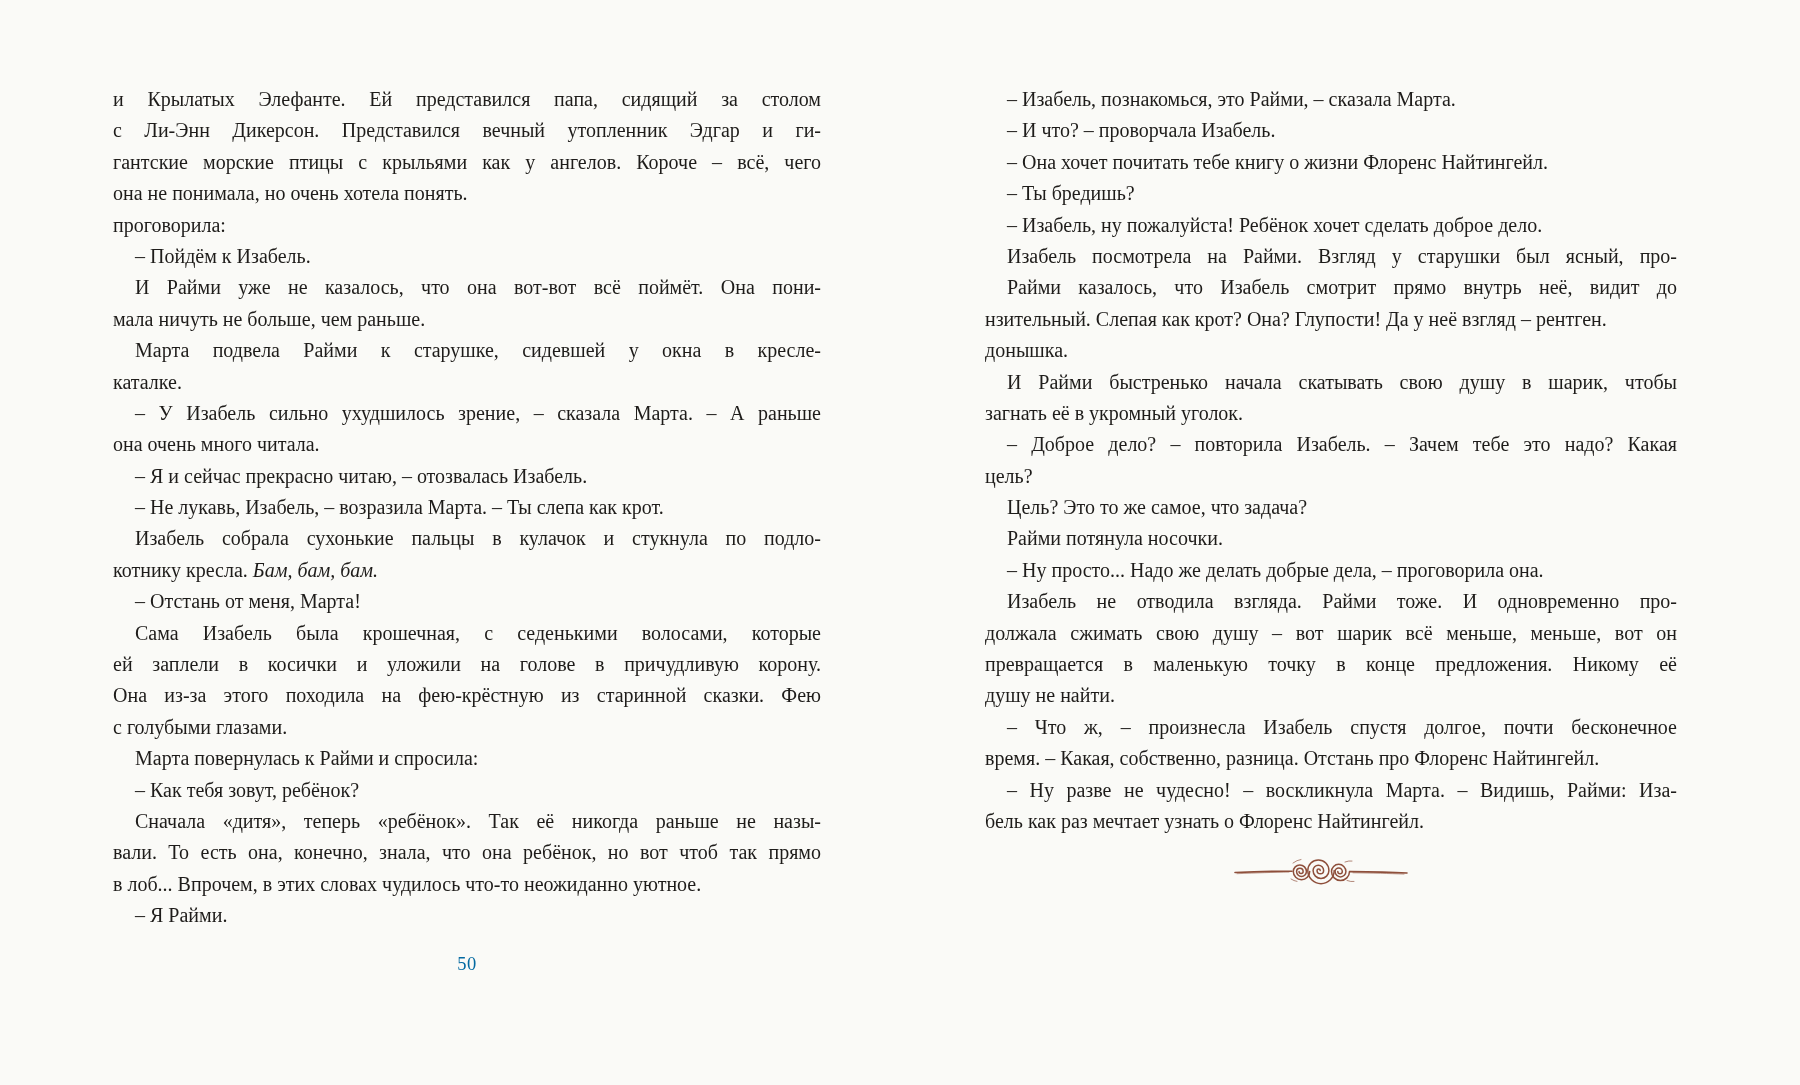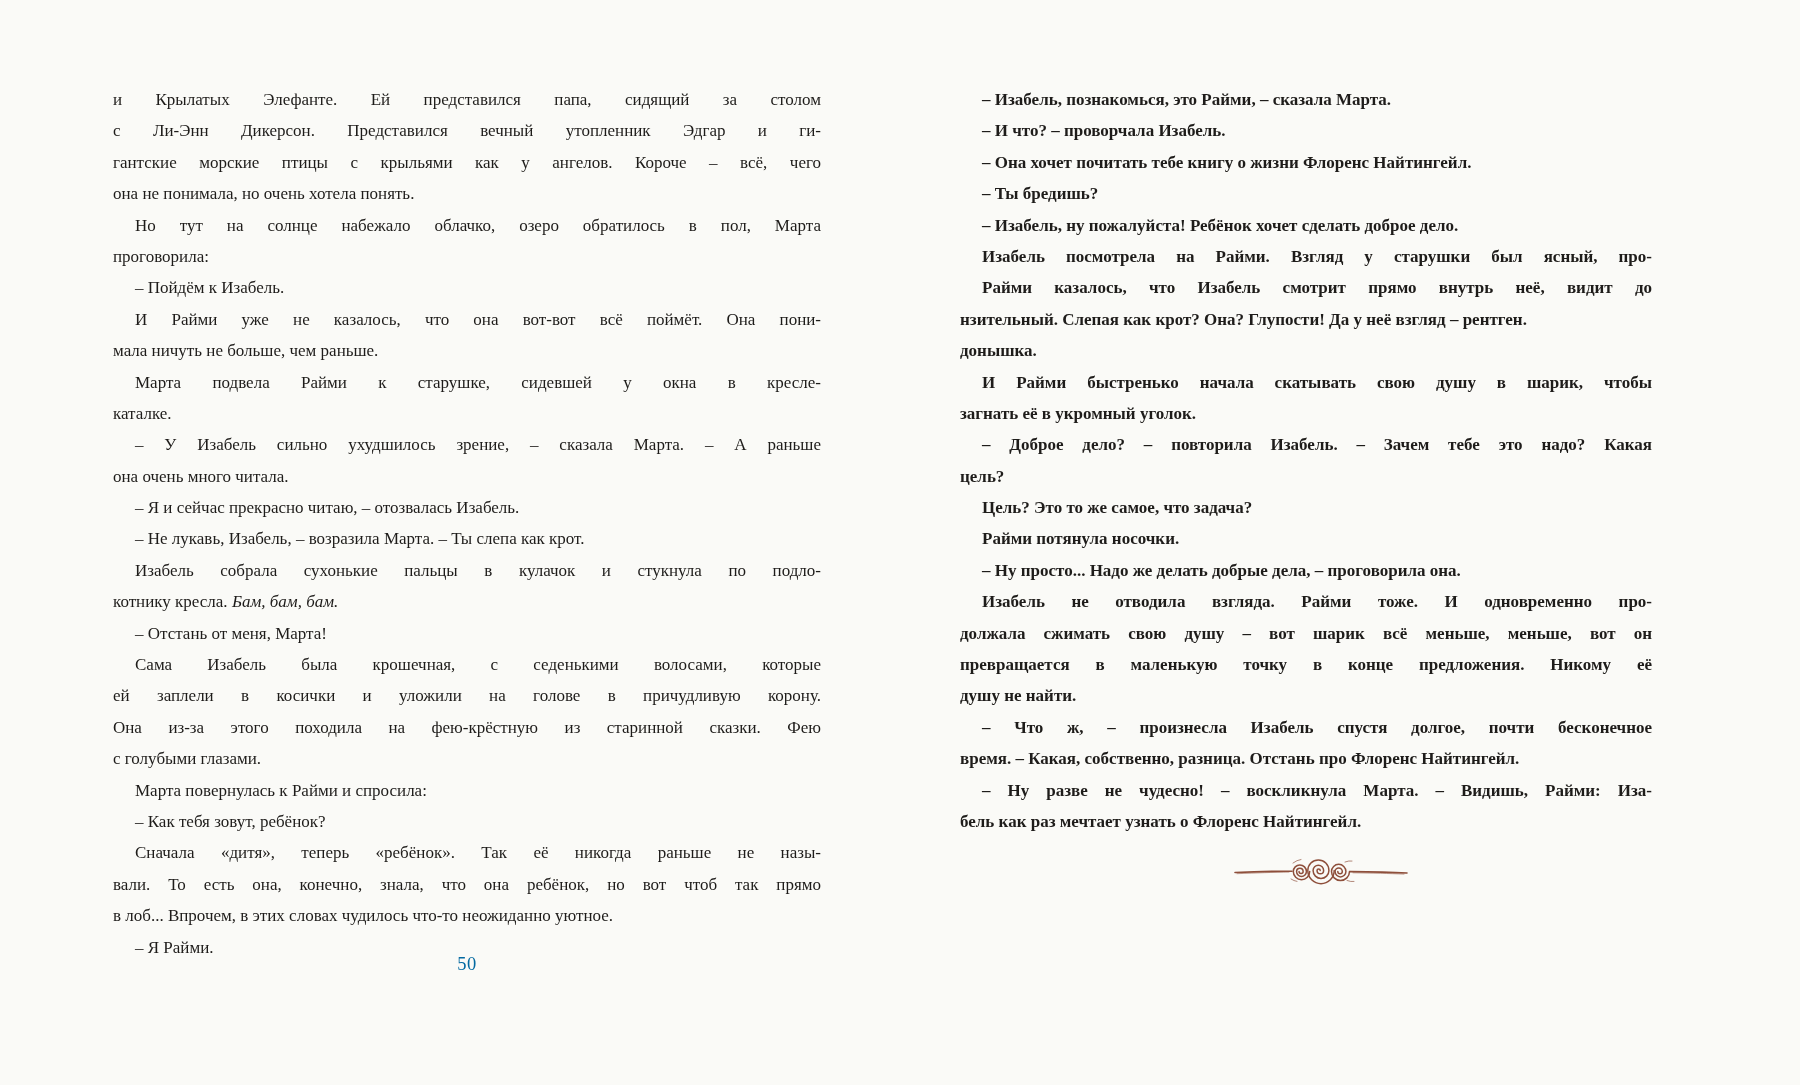--- a/index.html
+++ b/index.html
@@ -16,25 +16,25 @@
     color: #1e1c1a;
   }
   .spread { position: absolute; inset: 0; }
   .page { position: absolute; top: 0; height: 1085px; }
   .page.left  { left: 0;    width: 900px; }
   .page.right { left: 900px; width: 900px; }
 
   .text-block {
     position: absolute;
     top: 84px;
-    font-size: 17px;
+    font-size: 20px;
     line-height: 31.4px;
   }
   .page.left  .text-block { left: 113px; width: 708px; }
-  .page.right .text-block { left: 60px;  width: 692px; font-weight: bold; } 
+  .page.right .text-block { left: 85px;  width: 692px; } 
 
   .line {
     height: 31.4px;
     overflow: visible;
     text-align: left;
   }
   .line.just {
     text-align: justify;
     text-align-last: justify;
   }
@@ -65,21 +65,20 @@
 <body>
 
 <div class="spread">
 
   <section class="page left">
     <div class="text-block" id="left-text">
         <div class="line just"><span>и Крылатых Элефанте. Ей представился папа, сидящий за столом</span></div>
         <div class="line just"><span>с Ли-Энн Дикерсон. Представился вечный утопленник Эдгар и ги-</span></div>
         <div class="line just"><span>гантские морские птицы с крыльями как у ангелов. Короче – всё, чего</span></div>
         <div class="line"><span>она не понимала, но очень хотела понять.</span></div>
-        <div class="line indent just"><span>Но тут на солнце набежало облачко, озеро обратилось в пол, Марта</span></div>
         <div class="line"><span>проговорила:</span></div>
         <div class="line indent"><span>– Пойдём к Изабель.</span></div>
         <div class="line indent just"><span>И Райми уже не казалось, что она вот-вот всё поймёт. Она пони-</span></div>
         <div class="line"><span>мала ничуть не больше, чем раньше.</span></div>
         <div class="line indent just"><span>Марта подвела Райми к старушке, сидевшей у окна в кресле-</span></div>
         <div class="line"><span>каталке.</span></div>
         <div class="line indent just"><span>– У Изабель сильно ухудшилось зрение, – сказала Марта. – А раньше</span></div>
         <div class="line"><span>она очень много читала.</span></div>
         <div class="line indent"><span>– Я и сейчас прекрасно читаю, – отозвалась Изабель.</span></div>
         <div class="line indent"><span>– Не лукавь, Изабель, – возразила Марта. – Ты слепа как крот.</span></div>

